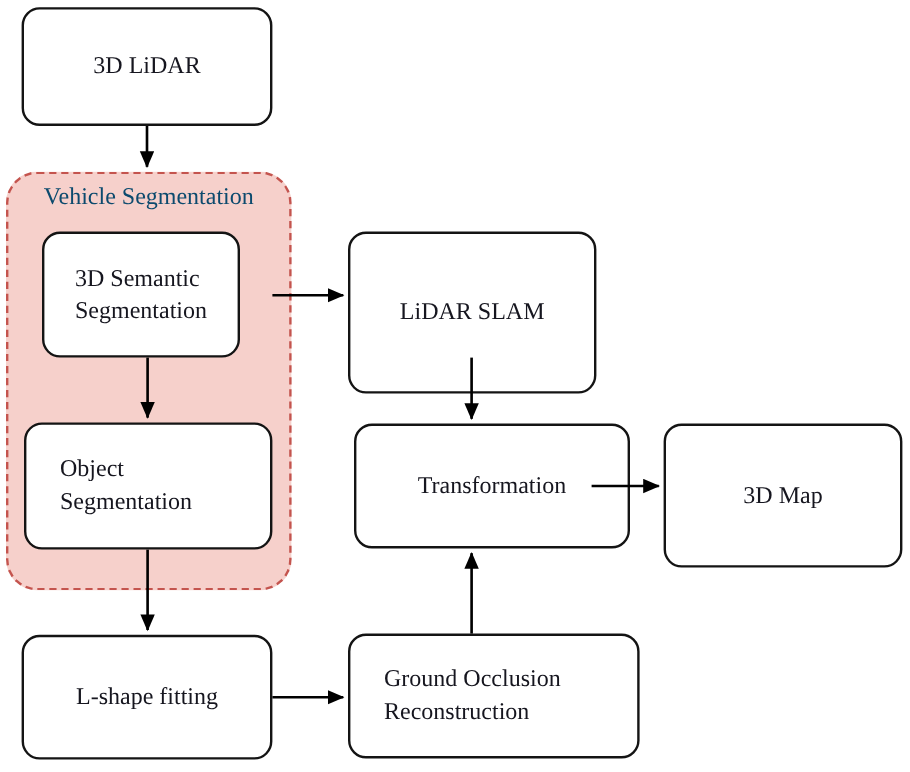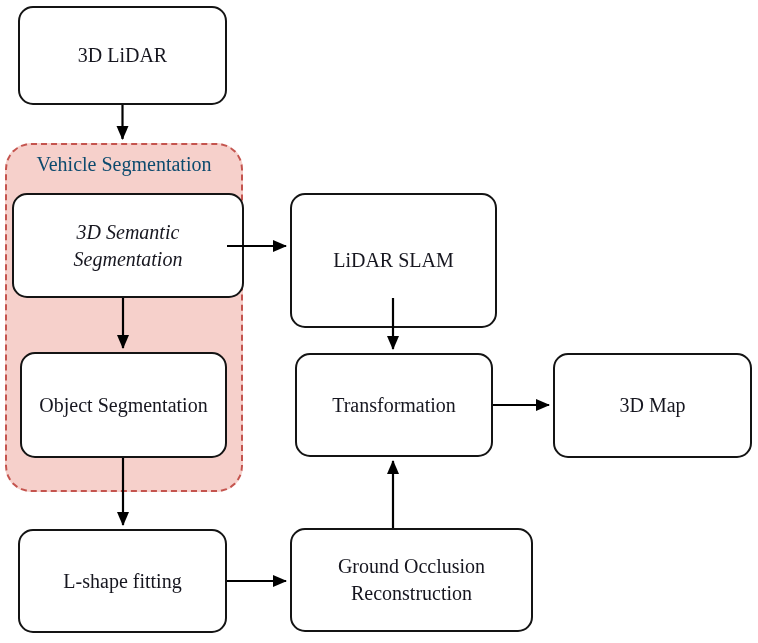--- a/index.html
+++ b/index.html
@@ -34,34 +34,33 @@
   }
   .node {
     position: absolute;
     background: #ffffff;
     border: 2px solid #141414;
     border-radius: 15px;
     box-sizing: border-box;
     display: flex;
     align-items: center;
     justify-content: center;
-    text-align: center;
     font-size: 20px;
     line-height: 1.35;
     color: #16161f;
-    padding: 0 12px;
+    padding: 0 28px;
   }
   #n-lidar     { left: 18px;  top: 6px;   width: 209px; height: 99px;  }
-  #n-semantic  { left: 12px;  top: 193px; width: 232px; height: 105px; font-style: italic; }
+  #n-semantic  { left: 35px;  top: 193px; width: 165px; height: 105px; }
   #n-object    { left: 20px;  top: 352px; width: 207px; height: 106px; }
   #n-lshape    { left: 18px;  top: 529px; width: 209px; height: 104px; }
   #n-slam      { left: 290px; top: 193px; width: 207px; height: 135px; }
-  #n-transform { left: 295px; top: 353px; width: 198px; height: 104px; }
+  #n-transform { left: 295px; top: 353px; width: 230px; height: 104px; }
   #n-ground    { left: 290px; top: 528px; width: 243px; height: 104px; }
-  #n-map       { left: 553px; top: 353px; width: 199px; height: 105px; }
+  #n-map       { left: 553px; top: 353px; width: 199px; height: 120px; }
   .arrows {
     position: absolute;
     left: 0;
     top: 0;
     pointer-events: none;
   }
 </style>
 </head>
 <body>
 

